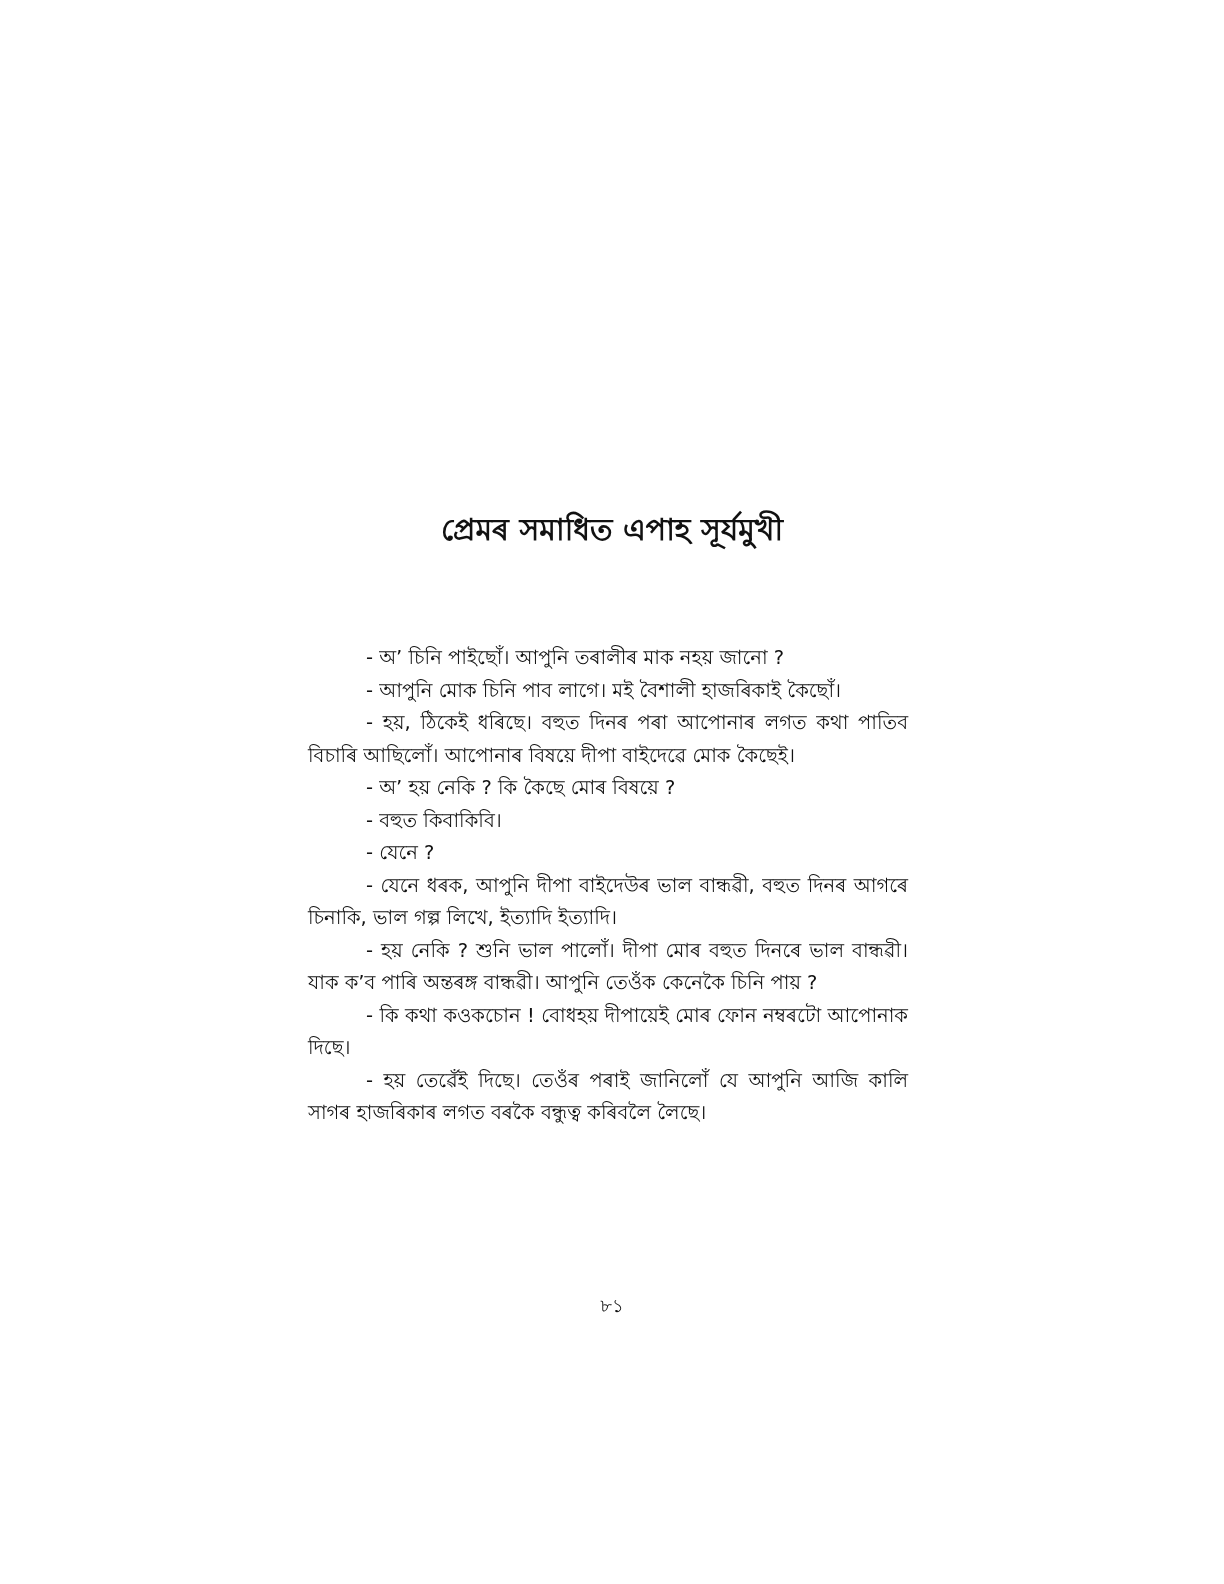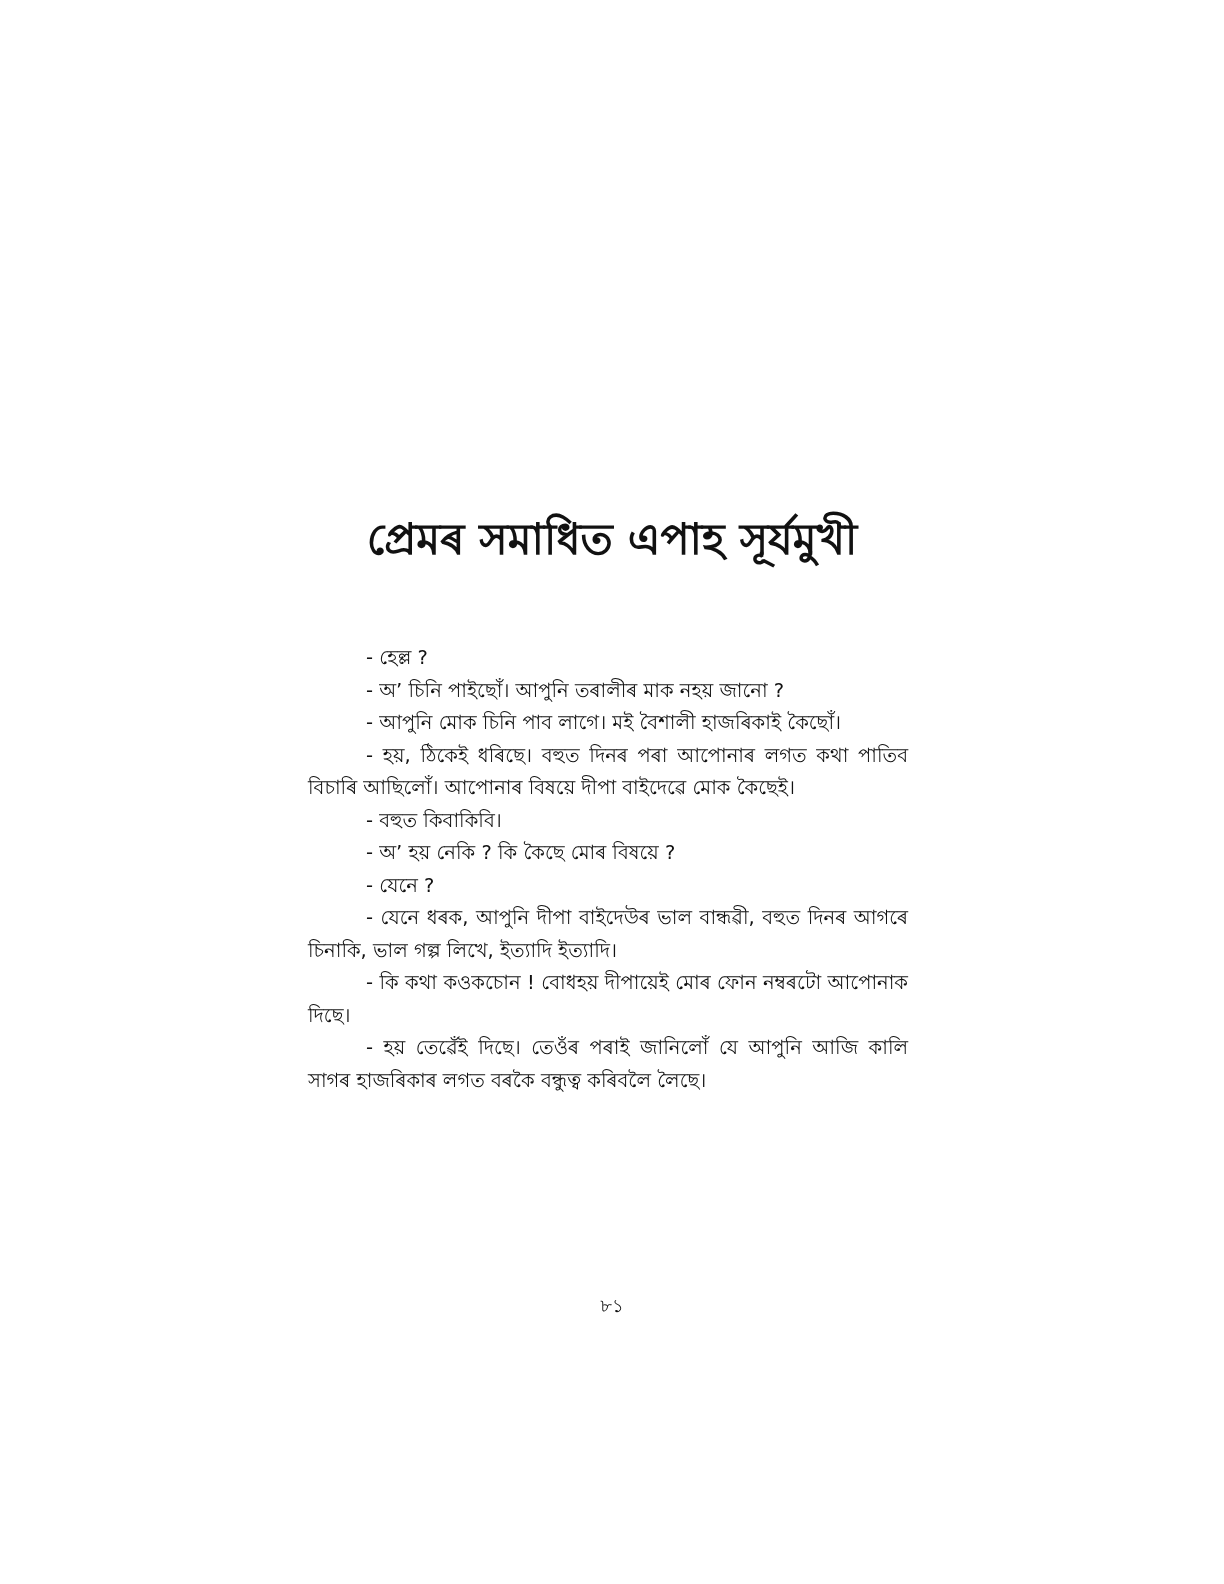--- a/index.html
+++ b/index.html
@@ -1,44 +1,44 @@
 <!DOCTYPE html>
 <html><head>
 <meta charset="utf-8">
 <style>
   html, body { margin: 0; padding: 0; background: #ffffff; }
   body { width: 1224px; height: 1584px; position: relative; overflow: hidden; color: #111; }
   .page { position: absolute; left: 0; top: 0; width: 1224px; height: 1584px; }
   .title {
     position: absolute; top: 486px; left: 0; width: 1224px; text-align: center;
-    font-family: "DejaVu Sans", sans-serif; font-weight: bold; font-size: 43px; line-height: 48px;
+    font-family: "DejaVu Sans", sans-serif; font-weight: bold; font-size: 30px; line-height: 48px;
   }
   .body {
     position: absolute; top: 642px; left: 308px; width: 600px;
     font-family: "DejaVu Sans", sans-serif; font-size: 19.5px; line-height: 32.5px;
   }
   .para { margin: 0; text-indent: 58px; text-align: justify; }
   .folio {
     position: absolute; top: 1292px; left: 0; width: 1224px; text-align: center;
     font-family: "DejaVu Sans", sans-serif; font-size: 18px;
   }
 </style>
 </head>
 <body>
 
 <div class="page">
   <h1 class="title">প্ৰেমৰ সমাধিত এপাহ সূৰ্যমুখী</h1>
 
   <div class="body">
-    <p class="para">- হেল্ল ?</p>
     <p class="para">- অ’ চিনি পাইছোঁ। আপুনি তৰালীৰ মাক নহয় জানো ?</p>
     <p class="para">- আপুনি মোক চিনি পাব লাগে। মই বৈশালী হাজৰিকাই কৈছোঁ।</p>
     <p class="para">- হয়, ঠিকেই ধৰিছে। বহুত দিনৰ পৰা আপোনাৰ লগত কথা পাতিব বিচাৰি আছিলোঁ। আপোনাৰ বিষয়ে দীপা বাইদেৱে মোক কৈছেই।</p>
+    <p class="para">- অ’ হয় নেকি ? কি কৈছে মোৰ বিষয়ে ?</p>
     <p class="para">- বহুত কিবাকিবি।</p>
-    <p class="para">- অ’ হয় নেকি ? কি কৈছে মোৰ বিষয়ে ?</p>
     <p class="para">- যেনে ?</p>
     <p class="para">- যেনে ধৰক, আপুনি দীপা বাইদেউৰ ভাল বান্ধৱী, বহুত দিনৰ আগৰে চিনাকি, ভাল গল্প লিখে, ইত্যাদি ইত্যাদি।</p>
+    <p class="para">- হয় নেকি ? শুনি ভাল পালোঁ। দীপা মোৰ বহুত দিনৰে ভাল বান্ধৱী। যাক ক’ব পাৰি অন্তৰঙ্গ বান্ধৱী। আপুনি তেওঁক কেনেকৈ চিনি পায় ?</p>
     <p class="para">- কি কথা কওকচোন ! বোধহয় দীপায়েই মোৰ ফোন নম্বৰটো আপোনাক দিছে।</p>
     <p class="para">- হয় তেৱেঁই দিছে। তেওঁৰ পৰাই জানিলোঁ যে আপুনি আজি কালি সাগৰ হাজৰিকাৰ লগত বৰকৈ বন্ধুত্ব কৰিবলৈ লৈছে।</p>
   </div>
 
   <div class="folio">৮১</div>
 </div>
 
 </body></html>

